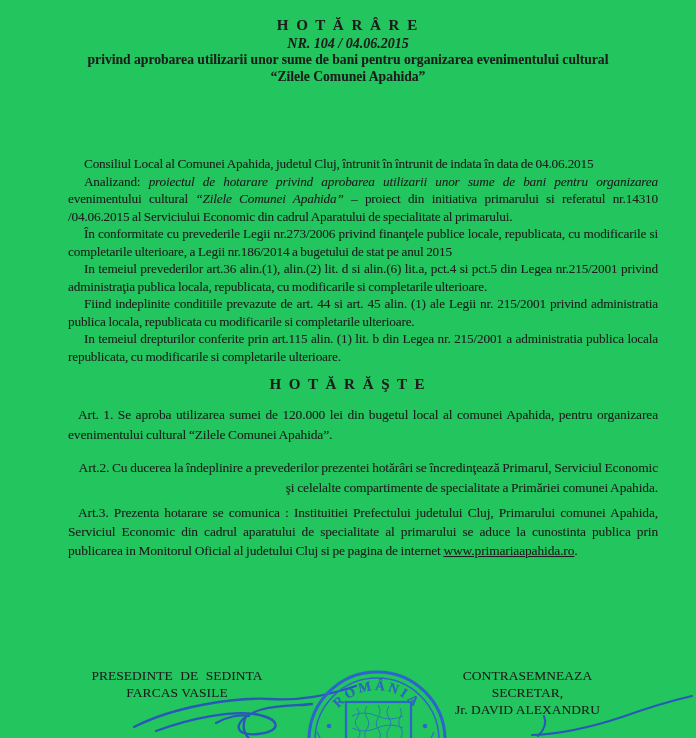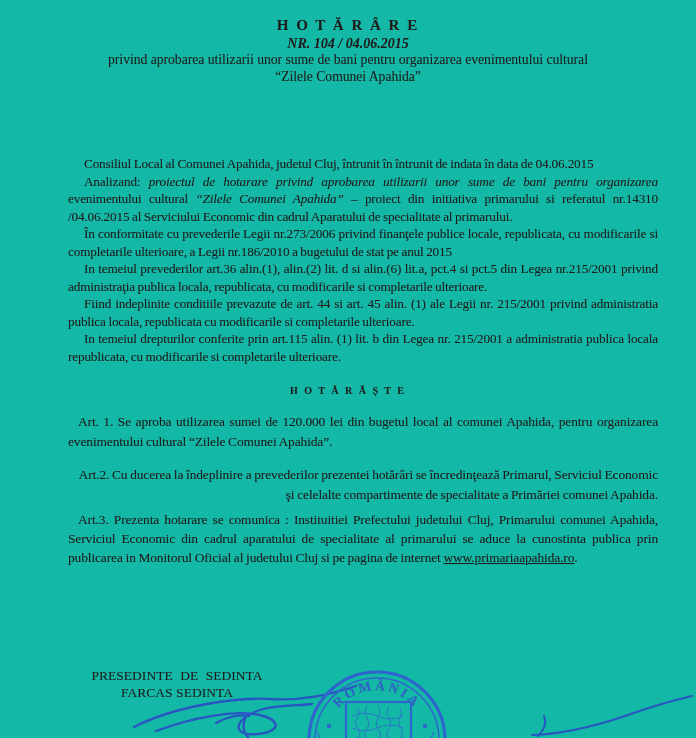--- a/index.html
+++ b/index.html
@@ -5,48 +5,48 @@
   :root{
     --ink:#1d1d1d;
     --stamp-blue:#2f63cd;
     --sig-blue:#2b4cc4;
   }
   *{margin:0;padding:0;box-sizing:border-box;}
   html,body{background:#ffffff;}
   .page{
     position:relative;
     width:696px;height:738px;
-    background:#14b8a6;
+    background:#22c55e;
     overflow:hidden;
     font-family:"Liberation Serif","DejaVu Serif",serif;
     color:var(--ink);
     text-shadow:0.2px 0.2px 0.25px rgba(40,40,40,0.28);
   }
   
   .doc-header{text-align:center;padding-top:17px;}
   .h-title{font-size:15px;font-weight:bold;letter-spacing:2px;line-height:17px;}
   .h-number{font-size:14px;font-weight:bold;line-height:17px;margin-top:1px;font-style:italic;}
-  .h-sub{font-size:13.6px;font-weight:normal;line-height:16.5px;}
+  .h-sub{font-size:13.6px;font-weight:bold;line-height:16.5px;}
   
   .preamble{margin:70px 38px 0 68px;}
   .par{
     font-size:13.2px;
     line-height:17.5px;
     text-align:justify;
     text-indent:16px;
     letter-spacing:-0.15px;
     word-spacing:-0.5px;
   }
   .b{font-weight:normal;}
   .i{font-style:italic;}
   .u{text-decoration:underline;}
   .decide-heading{
     text-align:center;
-    font-size:10px;font-weight:bold;letter-spacing:2px;
-    margin-top:17px;line-height:18px;
+    font-size:15px;font-weight:bold;letter-spacing:2px;
+    margin-top:10px;line-height:18px;
   }
   .articles{margin:0 38px 0 68px;}
   .art{
     font-size:13.4px;
     line-height:19px;
     text-align:justify;
     text-indent:10px;
     letter-spacing:-0.1px;
   }
   .art-1{margin-top:12px;font-weight:bold;line-height:19.5px;}
@@ -77,40 +77,45 @@
   <div class="doc-header">
     <div class="h-title">H O T Ă R Â R E</div>
     <div class="h-number">NR. 104 / 04.06.2015</div>
     <div class="h-sub">privind aprobarea utilizarii unor sume de bani pentru organizarea evenimentului cultural</div>
     <div class="h-sub">“Zilele Comunei Apahida”</div>
   </div>
 
   <section class="preamble">
     <p class="par"><span class="b">Consiliul Local al Comunei Apahida</span><span>, judetul Cluj, întrunit în </span><span class="b">întrunit de indata</span><span> în data de </span><span class="b">04.06.2015</span></p>
     <p class="par"><span>Analizand: </span><span class="i">proiectul de hotarare privind aprobarea utilizarii unor sume de bani pentru organizarea</span><span> evenimentului cultural </span><span class="i">“Zilele Comunei Apahida”</span><span> – proiect din initiativa primarului si referatul nr.14310 /04.06.2015  al Serviciului Economic din cadrul Aparatului de specialitate al primarului.</span></p>
-    <p class="par"><span>În conformitate cu prevederile Legii nr.273/2006 privind finanţele publice locale, republicata, cu modificarile si completarile ulterioare, a Legii nr.186/2010 a bugetului de stat pe anul 2015</span></p>
+    <p class="par"><span>În conformitate cu prevederile Legii nr.273/2006 privind finanţele publice locale, republicata, cu modificarile si completarile ulterioare, a Legii nr.186/2014 a bugetului de stat pe anul 2015</span></p>
     <p class="par"><span>In temeiul prevederilor  art.36 alin.(1), alin.(2) lit. d si alin.(6) lit.a, pct.4 si pct.5  din Legea nr.215/2001 privind administraţia publica locala, republicata, cu modificarile si completarile ulterioare.</span></p>
     <p class="par"><span>Fiind indeplinite conditiile  prevazute de art. 44 si art. 45 alin. (1) ale Legii nr. 215/2001 privind administratia publica locala, republicata cu modificarile si completarile ulterioare.</span></p>
     <p class="par"><span>In temeiul drepturilor conferite prin art.115 alin. (1) lit. b din Legea nr. 215/2001 a administratia publica locala republicata, cu modificarile si completarile ulterioare.</span></p>
   </section>
 
   <h2 class="decide-heading">H O T Ă R Ă Ş T E</h2>
 
   <section class="articles">
     <p class="par art art-1"><span class="b">Art. 1. Se aproba utilizarea sumei de 120.000 lei din bugetul local al comunei Apahida, pentru organizarea evenimentului cultural “Zilele Comunei Apahida”.</span></p>
     <p class="par art art-2"><span class="b">Art.2.</span><span> Cu ducerea la îndeplinire a prevederilor prezentei hotărâri se încredinţează Primarul, Serviciul Economic  şi celelalte compartimente de specialitate a Primăriei comunei Apahida.</span></p>
     <p class="par art art-3"><span class="b">Art.3.</span><span> Prezenta hotarare se comunica : Instituitiei Prefectului judetului Cluj, Primarului comunei Apahida, Serviciul Economic din cadrul aparatului de specialitate al primarului se aduce la cunostinta publica prin publicarea in Monitorul Oficial al judetului Cluj si pe pagina de internet </span><span class="u">www.primariaapahida.ro</span><span>.</span></p>
   </section>
 
 
   <div class="sig-block sig-left-block">
     <div class="t1">PRESEDINTE DE SEDINTA</div>
-    <div>FARCAS SEDINTA</div>
+    <div>FARCAS VASILE</div>
   </div>
 
+  <div class="sig-block sig-right-block">
+    <div>CONTRASEMNEAZA</div>
+    <div>SECRETAR,</div>
+    <div>Jr. DAVID ALEXANDRU</div>
+  </div>
 
   <svg class="sig-svg sig-president-svg" viewBox="0 0 235 55" aria-hidden="true">
     <g fill="none" stroke="var(--sig-blue)" stroke-width="2.3" stroke-linecap="round" opacity="0.9">
       <path d="M6,44 C45,24 105,14 142,16 C175,18 200,12 228,3"></path>
       <path d="M28,48 C66,34 104,28 126,31 C152,35 156,48 130,51 C102,54 106,35 132,27 C152,21 170,23 184,21"></path>
       <path d="M118,33 C113,44 116,52 124,58"></path>
       <path d="M88,40 C98,34 112,31 121,33"></path>
     </g>
   </svg>
 

